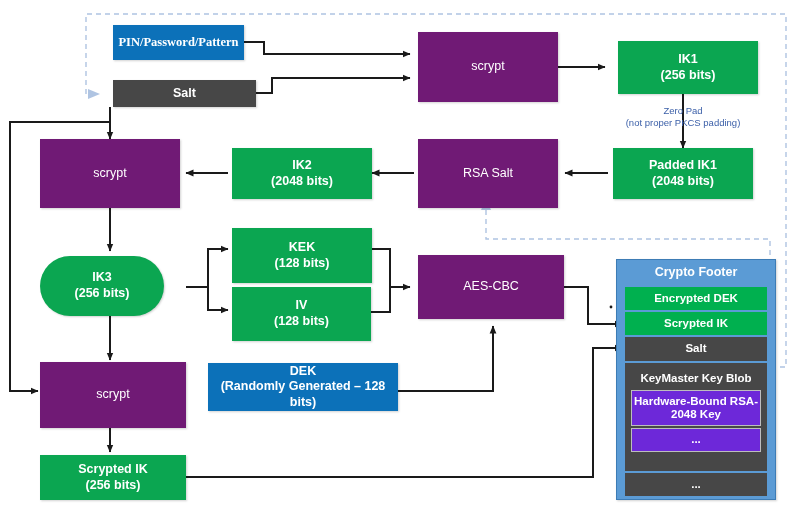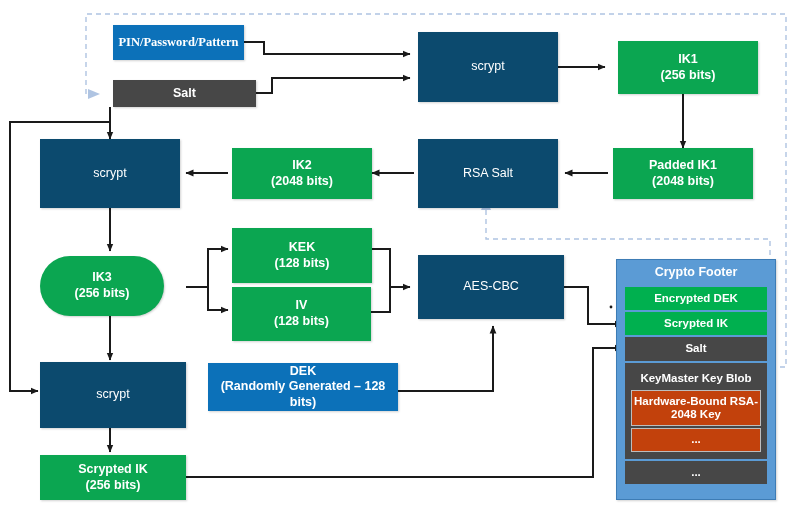--- a/index.html
+++ b/index.html
@@ -24,21 +24,21 @@
     align-items: center;
     justify-content: center;
     text-align: center;
     color: #ffffff;
     line-height: 1.25;
     z-index: 3;
     box-shadow: 1px 1px 2px rgba(0,0,0,0.18);
   }
   .node .lbl { display: block; width: 100%; padding: 0 4px; }
   .blue   { background: #0C71B9; font-size: 12.5px; font-weight: 700; }
-  .orange { background: #0c4a6e; font-size: 12.5px; font-weight: 400; text-align: center; }
+  .orange { background: #701a75; font-size: 12.5px; font-weight: 400; text-align: center; }
   .green  { background: #0BA651; font-size: 12.5px; font-weight: 700; }
   .gray   { background: #474747; font-size: 12.5px; font-weight: 700; }
 
   
   #crypto-footer {
     position: absolute;
     left: 616px; top: 259px;
     width: 160px; height: 241px;
     background: #5B9BD5;
     border: 1px solid #3d7cb5;
@@ -59,25 +59,25 @@
     font-size: 11.5px;
     font-weight: 700;
     text-align: center;
     line-height: 1.15;
     padding: 5px 2px;
     margin-bottom: 2px;
     box-shadow: 0 0 0 0 transparent;
   }
   .cf-row.gray   { background: #474747; }
   .cf-row.green  { background: #00B04F; }
-  .cf-row.blob   { background: #474747; padding-bottom: 4px; }
+  .cf-row.blob   { background: #474747; padding-bottom: 16px; }
   .blob-title { font-size: 11.5px; font-weight: 700; padding: 4px 0 5px 0; }
   .blob-inner { padding: 0 4px 3px 4px; }
   .blob-item {
-    background: #c2410c;
+    background: #6d28d9;
     border: 1px solid #bdbdbd;
     box-sizing: border-box;
     font-size: 11.5px;
     font-weight: 700;
     padding: 4px 2px;
     margin-bottom: 2px;
     line-height: 1.15;
   }
   .blob-item:last-child { margin-bottom: 0; }
 
@@ -175,20 +175,24 @@
     <span class="lbl">scrypt</span>
   </div>
 
   <div class="node green" style="left:578px; top:41px; width:140px; height:53px;margin-left:40px;">
     <span class="lbl">
       <span>IK1</span><br>
       <span>(256 bits)</span>
     </span>
   </div>
 
+  <div class="annot" style="left:590px; top:105px; width:186px;">
+    <span>Zero Pad</span><br>
+    <span>(not proper PKCS padding)</span>
+  </div>
 
   <div class="node green" style="left:613px; top:148px; width:140px; height:51px;">
     <span class="lbl">
       <span>Padded IK1</span><br>
       <span>(2048 bits)</span>
     </span>
   </div>
 
   <div class="node orange" style="left:418px; top:139px; width:140px; height:69px;">
     <span class="lbl">RSA Salt</span>

